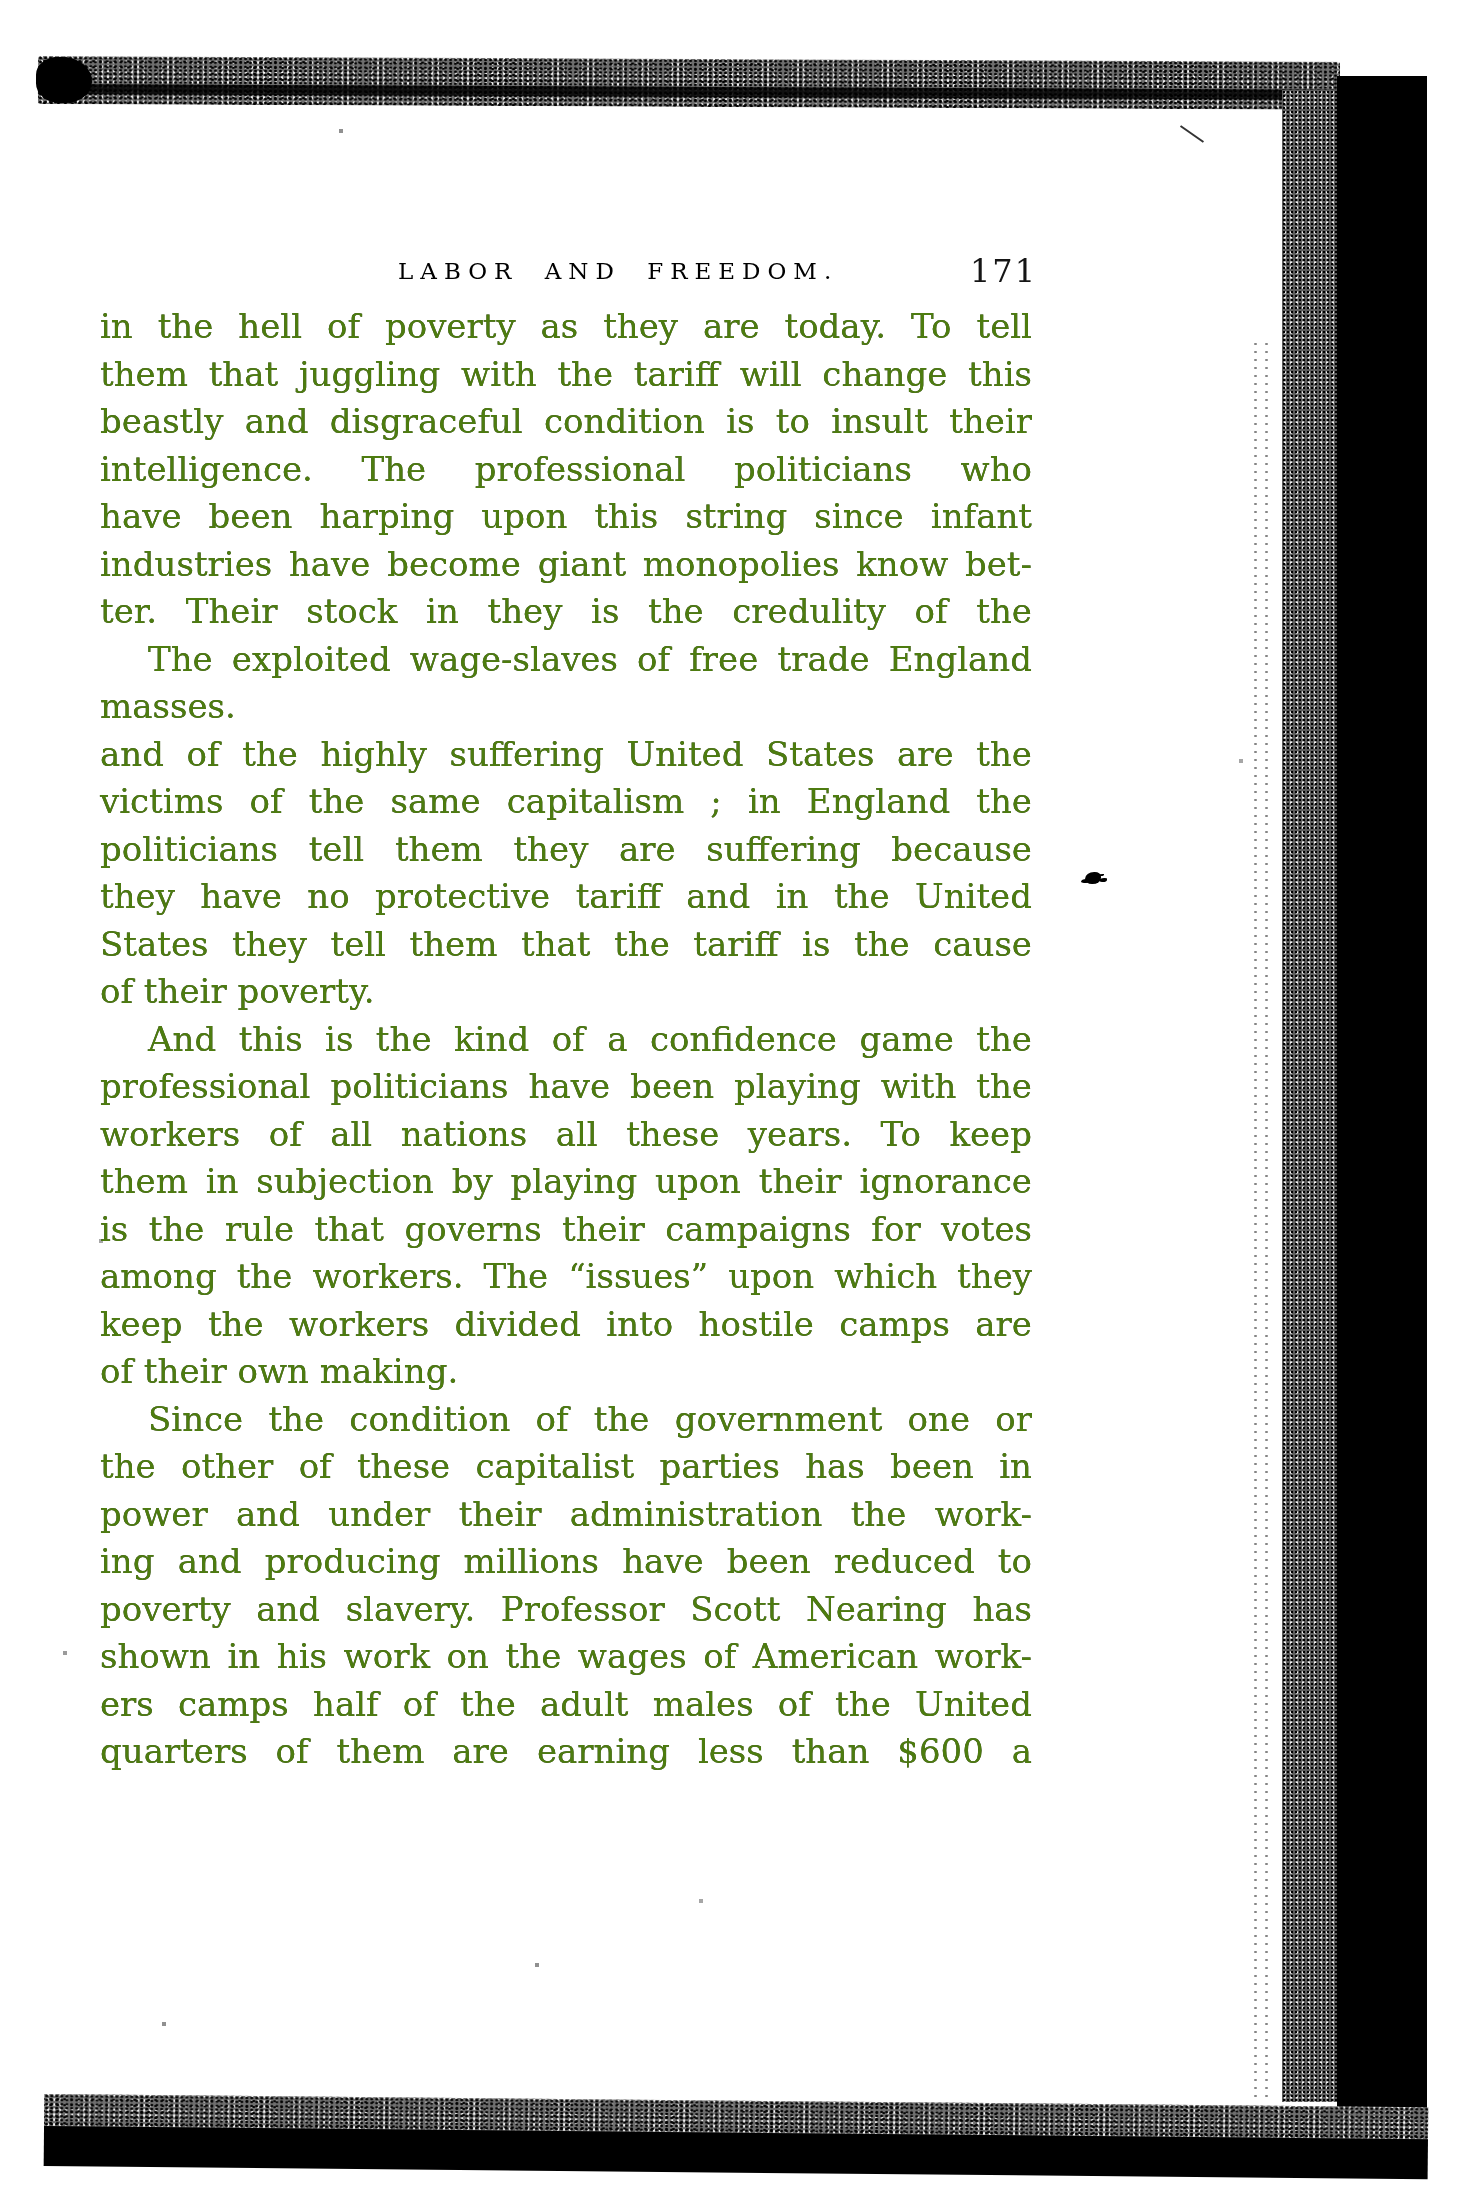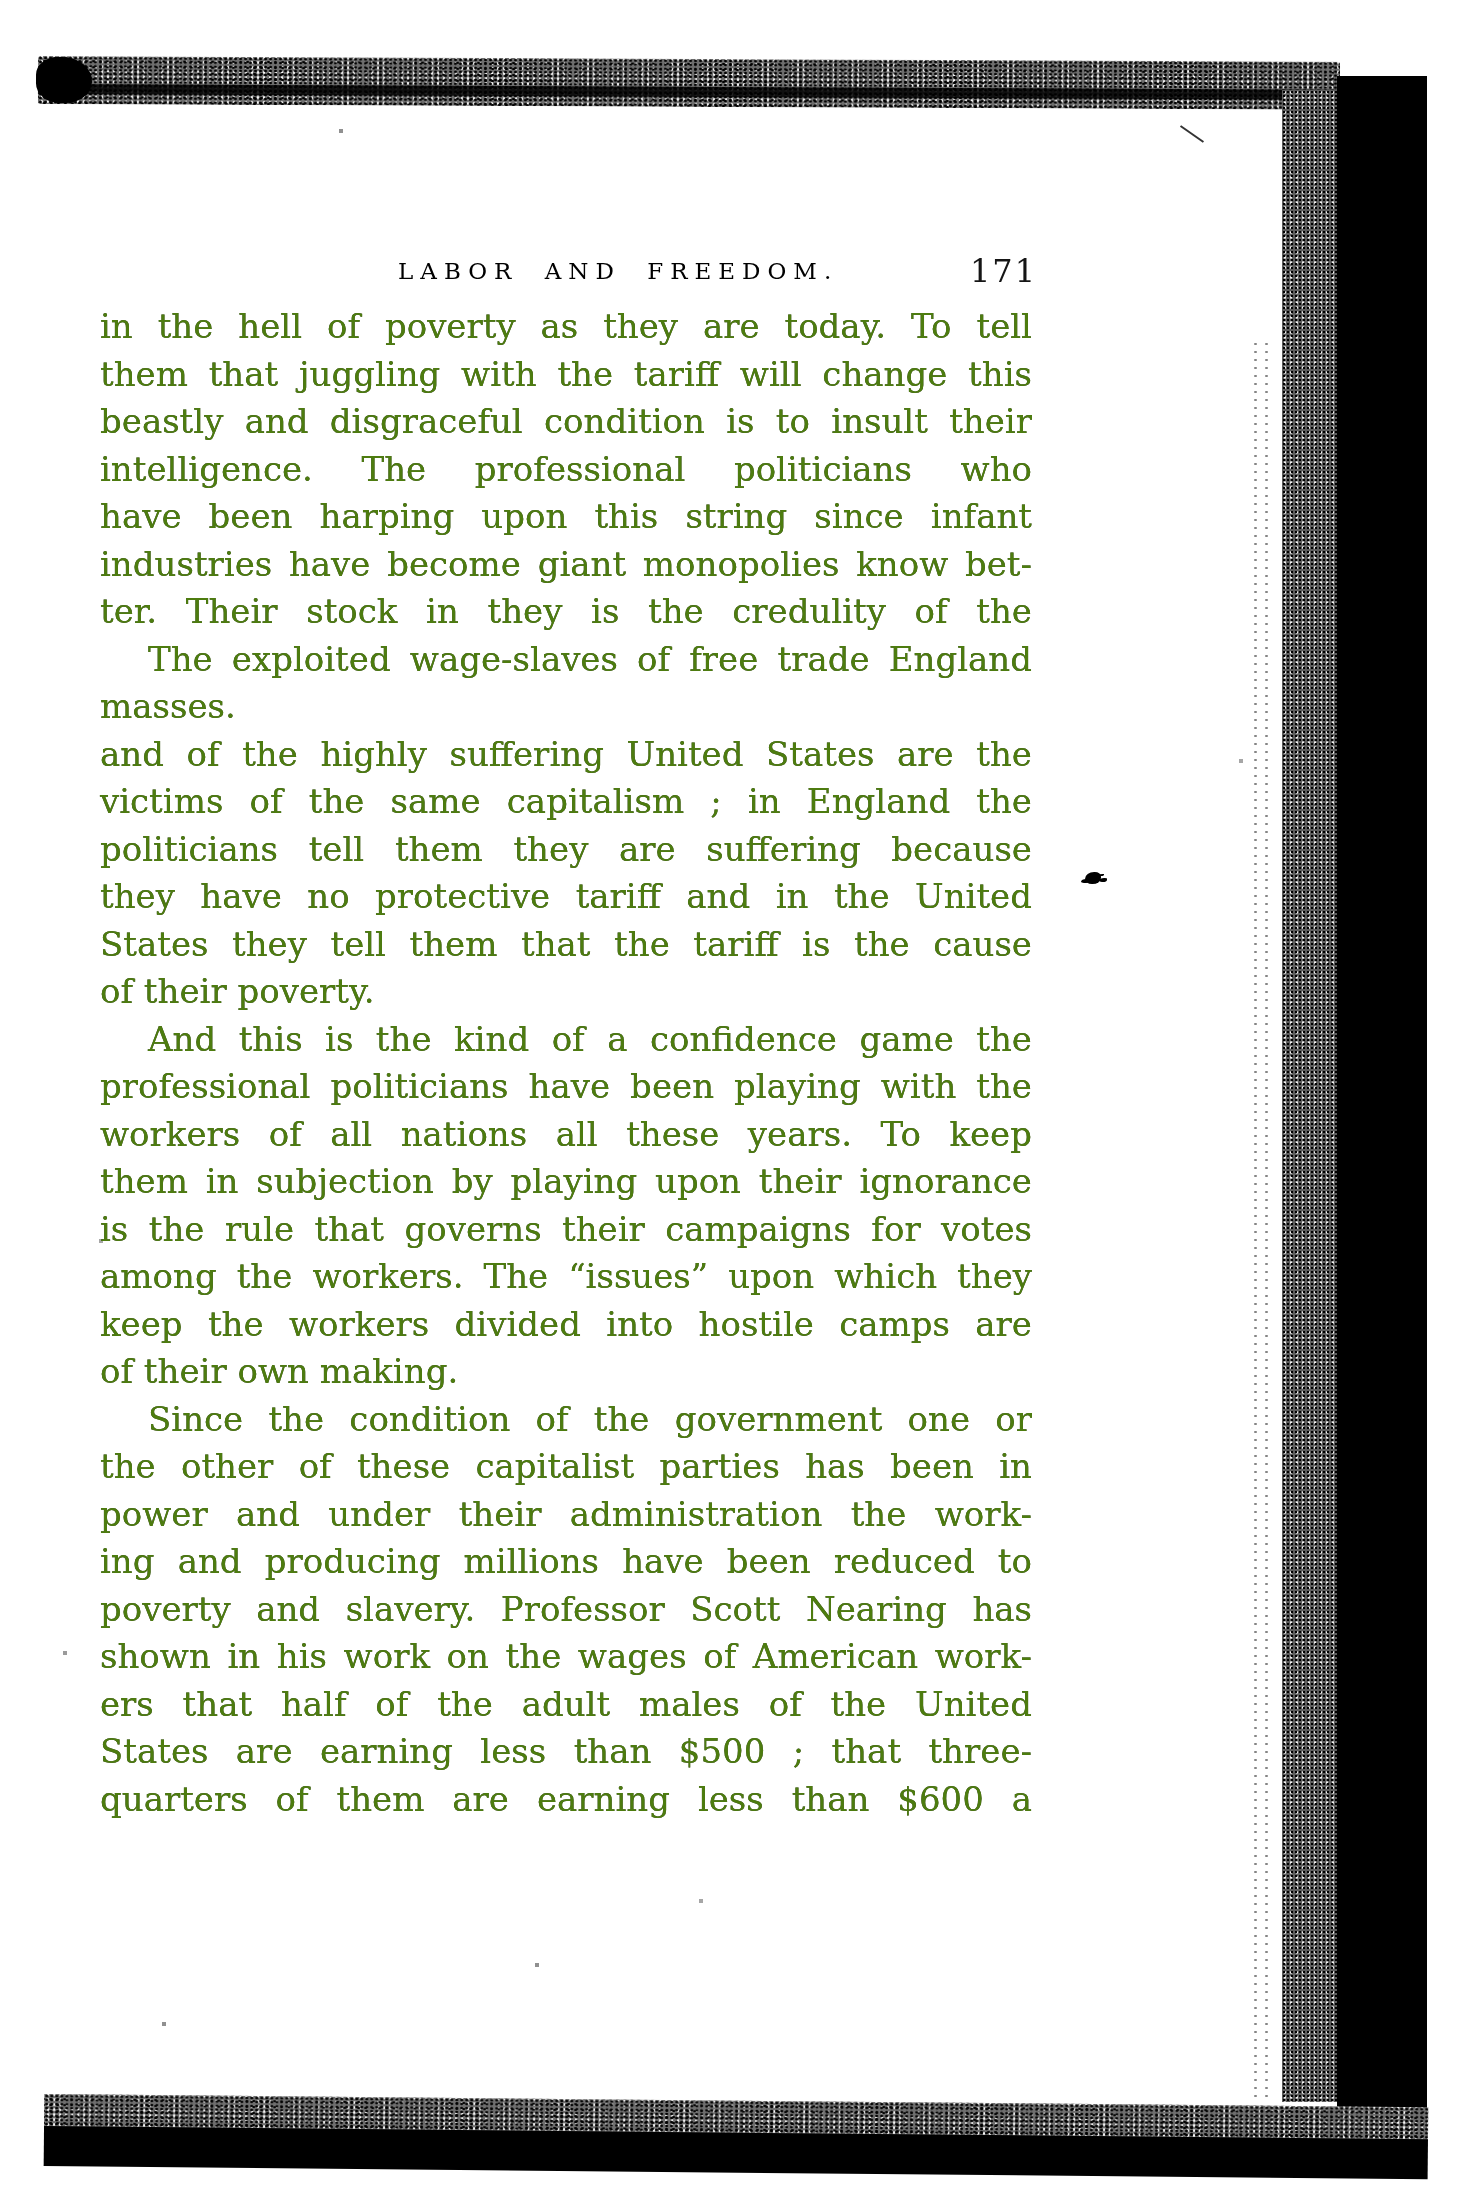--- a/index.html
+++ b/index.html
@@ -136,16 +136,15 @@
     <div class="line">is the rule that governs their campaigns for votes</div>
     <div class="line">among the workers.  The “issues” upon which they</div>
     <div class="line">keep the workers divided into hostile camps are</div>
     <div class="line last">of their own making.</div>
     <div class="line indent">Since the condition of the government one or</div>
     <div class="line">the other of these capitalist parties has been in</div>
     <div class="line">power and under their administration the work-</div>
     <div class="line">ing and producing millions have been reduced to</div>
     <div class="line">poverty and slavery.  Professor Scott Nearing has</div>
     <div class="line">shown in his work on the wages of American work-</div>
-    <div class="line">ers that half of the adult males of the United</div>
-    <div class="line">States are earning less than $500 ; that three-</div>
+    <div class="line">ers camps half of the adult males of the United</div>
     <div class="line">quarters of them are earning less than $600 a</div>
   </div>
 
 </body></html>

